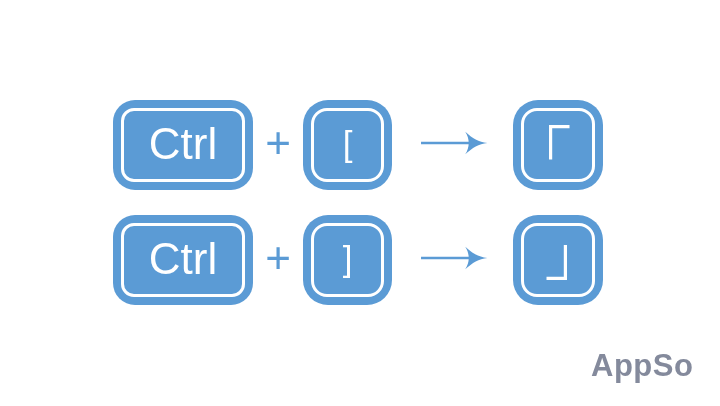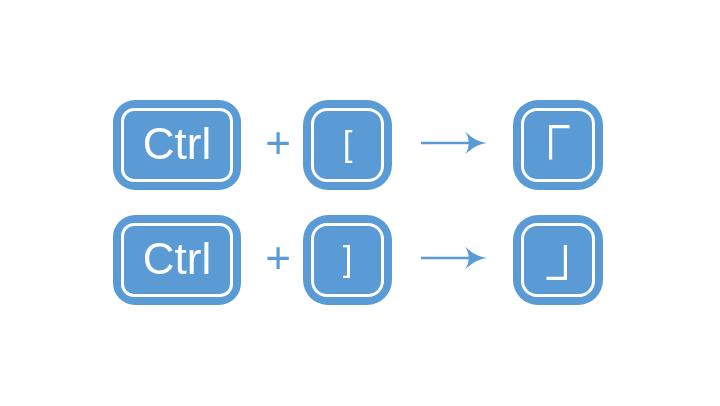--- a/index.html
+++ b/index.html
@@ -23,21 +23,21 @@
     display:flex;align-items:center;justify-content:center;
     color:#fff;
   }
   .key::after{
     content:"";
     position:absolute;inset:8px;
     border:3px solid var(--key-outline);
     border-radius:13px;
     pointer-events:none;
   }
-  .key-wide{width:128px;height:90px;border-radius:22px;}
+  .key-wide{width:140px;height:90px;border-radius:22px;}
   .key-square{width:89px;height:90px;border-radius:25px;}
   .key-square::after{border-radius:16px;}
   .key-label{
     font-weight:300;
     font-size:44px;
     letter-spacing:0;
     line-height:1;
     transform:translateY(-1px);
   }
   .key-label-bracket{
@@ -95,14 +95,15 @@
   <svg class="arrow" style="left:420px;top:245px;" viewBox="0 0 70 24">
     <line x1="1" y1="12" x2="57" y2="12" stroke="currentColor" stroke-width="2.2"></line>
     <path d="M44,1 C51,7.5 57,10.8 65.5,12 C57,13.2 51,16.5 44,23 C48.5,16 48.5,8 44,1 Z" fill="currentColor"></path>
   </svg>
   <div class="key key-square" style="left:513px;top:215px;width:90px;" aria-label="」">
     <svg width="22" height="36" viewBox="0 0 22 36" style="transform:translate(-2px,2px);">
       <polyline points="20.4,1 20.4,34.4 1.5,34.4" fill="none" stroke="#fff" stroke-width="3.2"></polyline>
     </svg>
   </div>
 
+  <div class="logo">AppSo</div>
 
 </div>
 
 </body></html>

